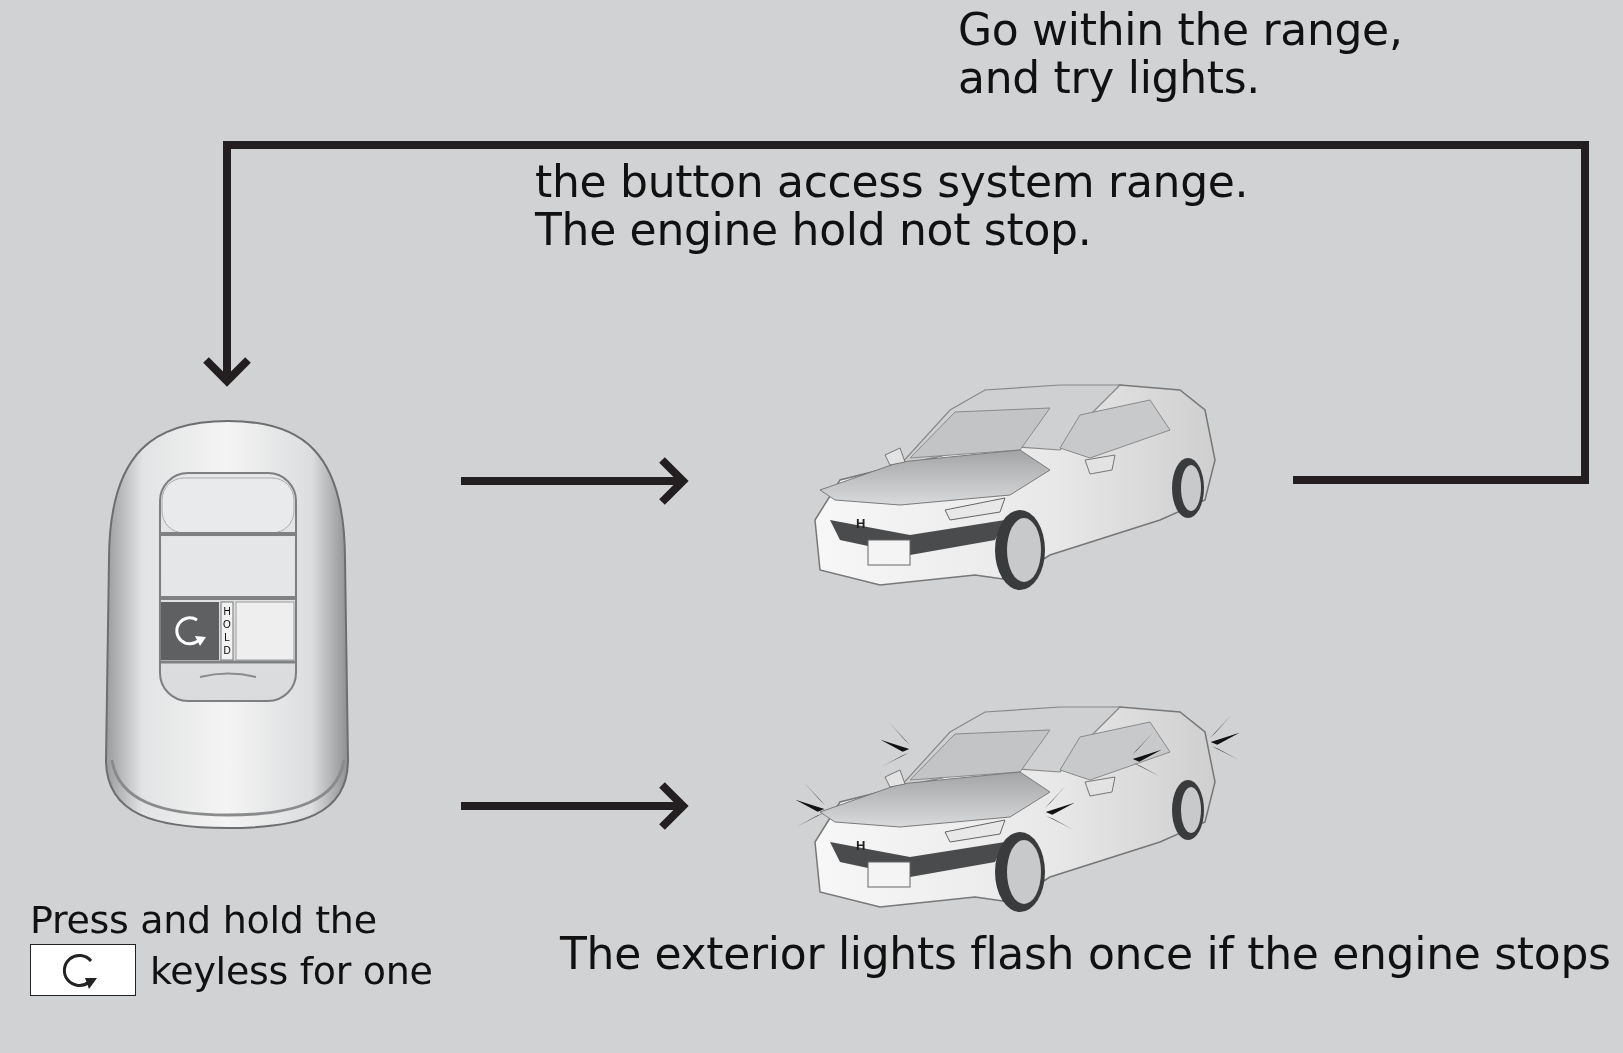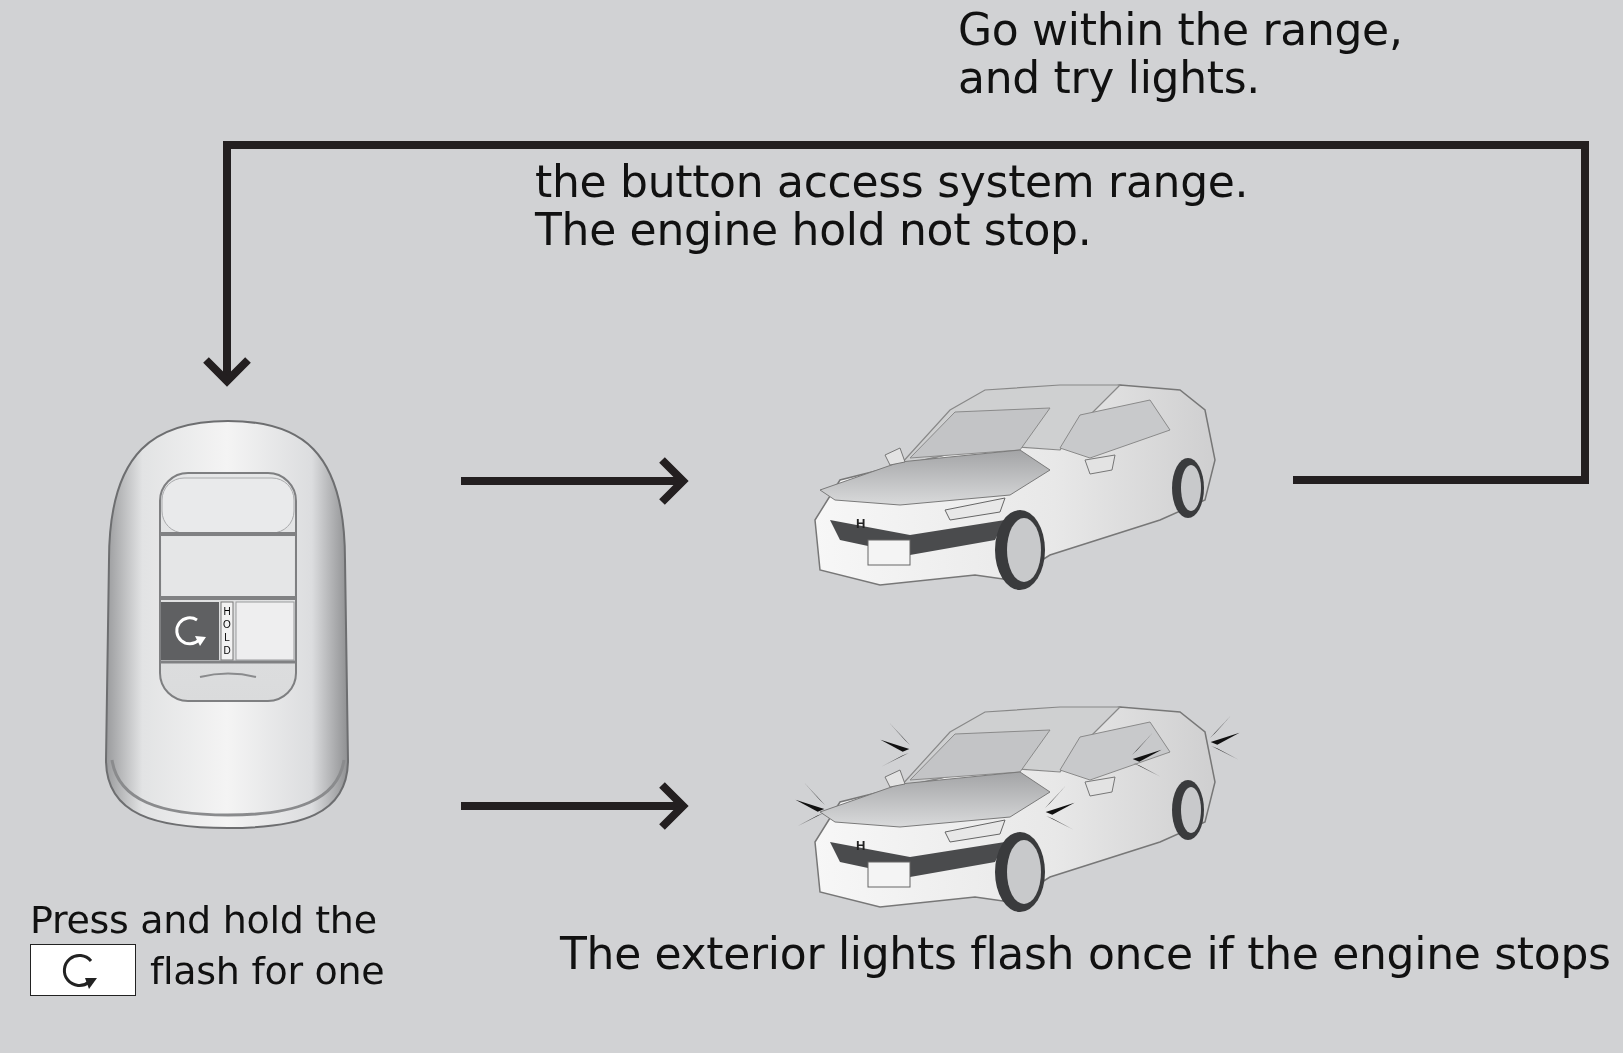--- a/index.html
+++ b/index.html
@@ -151,15 +151,15 @@
 </div>
 
 <div class="txt" id="instruction">
   <div>Press and hold the</div>
   <div>
     <span class="inline-btn">
       <svg width="48" height="42">
         <path d="M30,33 A15,15 0 1 1 32,12" fill="none" stroke="#222" stroke-width="3" transform="rotate(0)"></path>
         <polygon points="26,29 38,29 30,40" fill="#222"></polygon>
       </svg>
-    </span><span>flash for one</span>
+    </span><span>keyless for one</span>
   </div>
 </div>
 
 </body></html>

